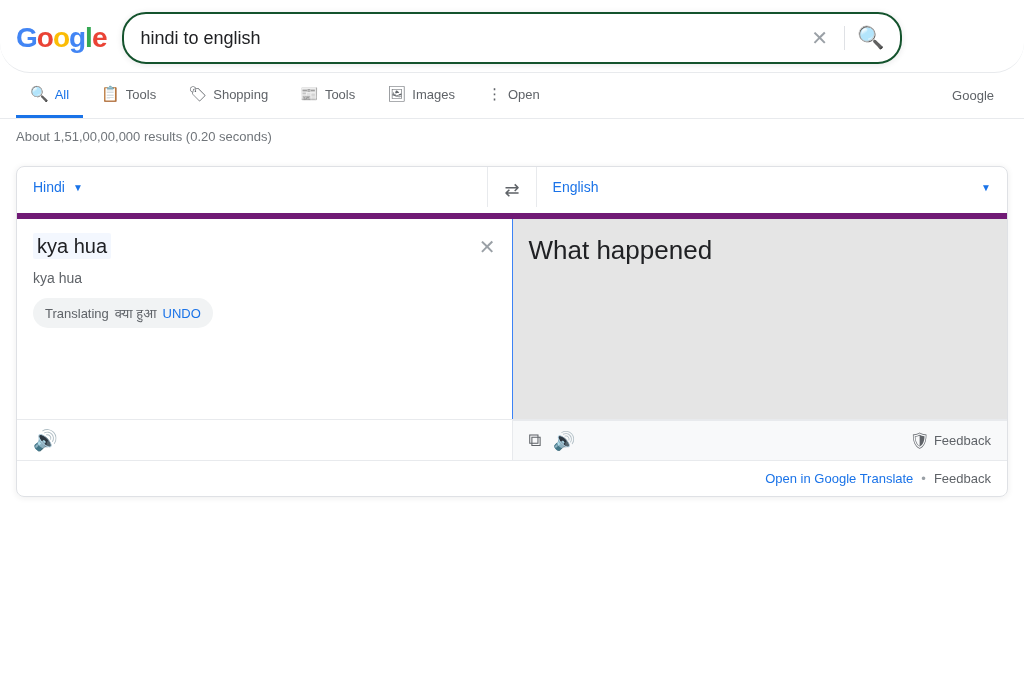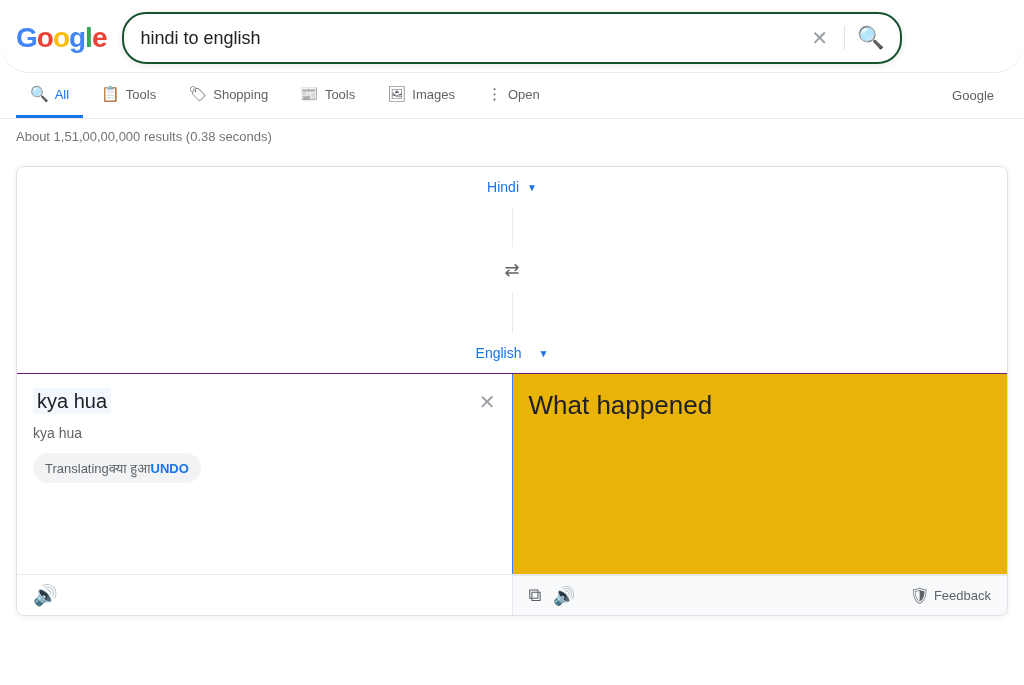--- a/index.html
+++ b/index.html
@@ -114,23 +114,22 @@
     .translator {
       margin: 12px 16px;
       border: 1px solid #dfe1e5;
       border-radius: 8px;
       overflow: hidden;
       box-shadow: 0 1px 6px rgba(32,33,36,.08);
     }
 
     .translator-header {
       display: flex;
-      align-items: center;
-      border-bottom: 1px solid #701a75;
-      flex-direction: column;
+      align-items: flex-start;
+      border-bottom: 6px solid #701a75;
     }
 
     .lang-selector {
       display: flex;
       align-items: center;
       gap: 8px;
       padding: 12px 16px;
       flex: 1;
       cursor: pointer;
       color: #1a73e8;
@@ -210,42 +209,43 @@
 
     .translating-bar {
       margin-top: 12px;
       display: inline-flex;
       align-items: center;
       background: #f1f3f4;
       border-radius: 16px;
       padding: 6px 12px;
       font-size: 13px;
       color: #5f6368;
+      gap: 6px;
     }
     .undo-btn {
       color: #1a73e8;
       cursor: pointer;
-      font-weight: 700;
+      font-weight: 400;
     }
 
     .translate-left-footer {
       padding: 8px 16px;
       display: flex;
       align-items: center;
       gap: 12px;
     }
     .audio-btn {
       cursor: pointer;
       color: #5f6368;
       font-size: 20px;
     }
 
     .translate-right {
       flex: 1;
-      background: #eab308;
+      background: #e5e5e5;
       padding: 16px;
       min-height: 200px;
     }
     .translated-text {
       font-size: 26px;
       color: #202124;
       font-weight: 400;
     }
 
     .translate-right-footer {
@@ -334,21 +334,21 @@
     <span>Images</span>
   </a>
   <a class="nav-tab">
     <span class="nav-tab-icon">⋮</span>
     <span>Open</span>
   </a>
   <span class="nav-tools">Google</span>
 </div>
 
 <div class="results-info">
-  <span>About 1,51,00,00,000 results (0.38 seconds)</span>
+  <span>About 1,51,00,00,000 results (0.20 seconds)</span>
 </div>
 
 <div class="translator">
 
   <div class="translator-header">
     <div class="lang-selector">
       <span>Hindi</span>
       <span class="dropdown-arrow">▼</span>
     </div>
     <div class="lang-divider"></div>
@@ -391,14 +391,19 @@
     <div class="translate-right-footer" style="flex:1;">
       <span class="copy-btn">⧉</span>
       <span class="audio-btn-right">🔊</span>
       <div class="verified-badge">
         <span class="verified-icon">🛡</span>
         <span>Feedback</span>
       </div>
     </div>
   </div>
 
+  <div class="translator-bottom">
+    <a class="google-translate-link">Open in Google Translate</a>
+    <span class="dot-separator">•</span>
+    <span class="feedback-link">Feedback</span>
+  </div>
 
 </div>
 
 </body></html>

